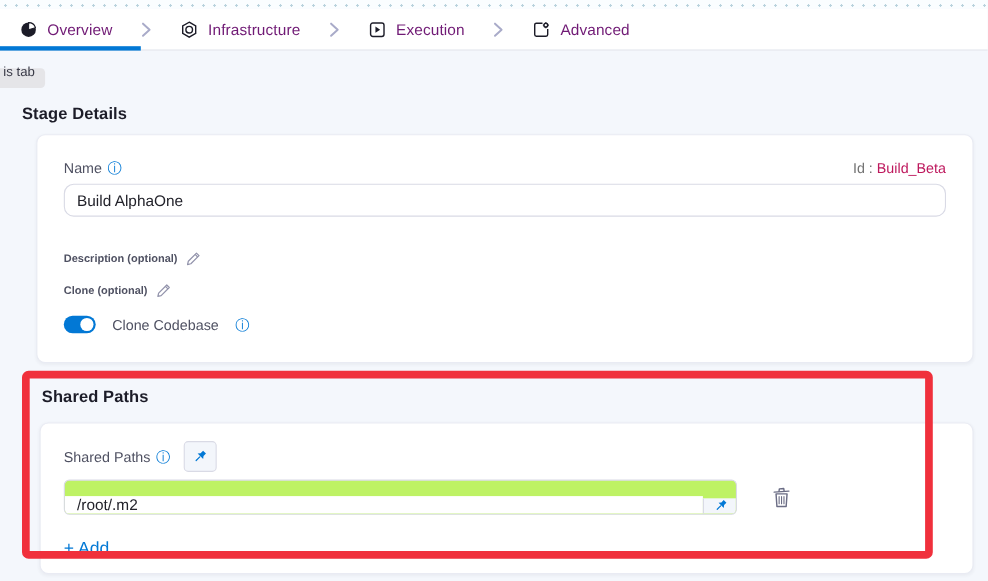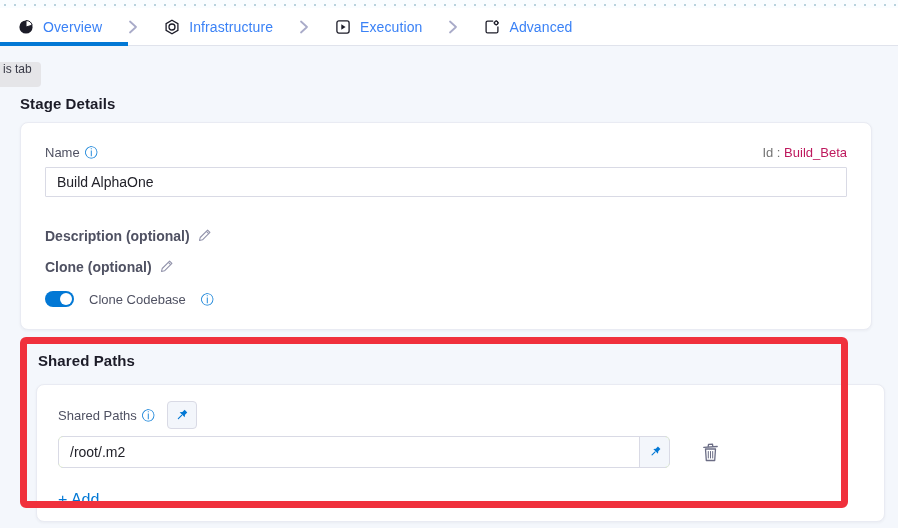--- a/index.html
+++ b/index.html
@@ -18,63 +18,63 @@
     background-image:radial-gradient(circle,#b9d2dd 1px,transparent 1.3px);
     background-size:10px 10px;
   }
   
   .tabbar{
     position:absolute; top:8px; left:0; width:898px; height:38px;
     background:#ffffff; border-bottom:1px solid #e0e3ec;
     display:flex; align-items:center; padding-left:18px;
   }
   .tab{ display:flex; align-items:center; gap:9px; cursor:pointer; }
-  .tab-label{ font-size:14px; color:#3b82f6; letter-spacing:.1px; }
+  .tab-label{ font-size:14px; color:#701a75; letter-spacing:.1px; }
   .tab-icon svg{ display:block; }
   .chevron-sep{ margin:0 26px; display:flex; align-items:center; }
   .active-underline{
     position:absolute; left:0; bottom:-1px; width:128px; height:4px;
     background:#0278d5;
   }
   
   .tooltip-pill{
-    position:absolute; top:62px; left:0; height:25px;
+    position:absolute; top:62px; left:0; height:18px;
     background:#e5e5e8; color:#383946; font-size:12px;
     display:flex; align-items:center; padding:0 9px 12px 3px;
     border-radius:0 4px 4px 0;
   }
   
   .section-heading{
     position:absolute; font-size:15px; font-weight:bold; color:#1c1c28;
     letter-spacing:.1px;
   }
   .heading-stage{ left:20px; top:95px; }
   .heading-shared{ left:38px; top:352px; }
   
   .card{
     position:absolute; background:#ffffff; border:1px solid #e9ebf3;
     border-radius:8px; box-shadow:0 1px 3px rgba(40,41,61,.05);
   }
-  .card1{ left:20px; top:122px; width:852px; height:208px; padding:22px 24px; }
+  .card1{ left:33px; top:122px; width:852px; height:208px; padding:22px 24px; }
   .card2{ left:36px; top:384px; width:849px; height:138px; padding:16px 21px; }
   
   .row-between{ display:flex; justify-content:space-between; align-items:center; }
   .field-label{ font-size:13px; color:#4f5162; font-weight:500; display:flex; align-items:center; gap:5px; }
   .info-icon{ color:#0278d5; font-size:13px; line-height:1; cursor:pointer; font-style:normal; }
   .id-line{ font-size:13px; }
   .id-prefix{ color:#737373; }
   .id-link{ color:#be185d; font-weight:500; text-decoration:none; cursor:pointer; }
   .text-input{
     width:100%; height:30px; margin-top:7px;
-    border:1px solid #d9dae5; border-radius:1px;
+    border:1px solid #d9dae5; border-radius:9px;
     padding:0 11px; font-size:14px; color:#22222a;
     font-family:"Liberation Sans","DejaVu Sans",sans-serif;
     background:#fff; outline:none;
   }
-  .opt-row{ display:flex; align-items:flex-start; gap:8px; font-size:14px; font-weight:600; color:#4f5162; }
+  .opt-row{ display:flex; align-items:center; gap:8px; font-size:10px; font-weight:600; color:#4f5162; }
   .opt-desc{ margin-top:31px; }
   .opt-tags{ margin-top:15px; }
   .pencil-icon{ display:flex; cursor:pointer; }
   
   .toggle-row{ margin-top:16px; display:flex; align-items:center; gap:15px; }
   .toggle{
     width:29px; height:16px; border-radius:9px; background:#0278d5;
     position:relative; cursor:pointer; flex:none;
   }
   .toggle .knob{
@@ -85,21 +85,21 @@
   
   .sp-label-row{ display:flex; align-items:center; gap:12px; }
   .pin-button{
     width:30px; height:28px; background:#f3f6fb; border:1px solid #d9dae5;
     border-radius:4px; display:flex; align-items:center; justify-content:center;
     cursor:pointer;
   }
   .sp-input-row{ margin-top:7px; display:flex; align-items:center; }
   .path-input-group{
     display:flex; width:612px; height:32px;
-    border:1px solid #d9dae5; border-radius:5px; overflow:hidden; background:#bef264;
+    border:1px solid #d9dae5; border-radius:5px; overflow:hidden; background:#bef264;align-items:flex-end;
   }
   .path-input{
     flex:1; border:none; outline:none; padding:0 11px; font-size:14px; color:#22222a;
     font-family:"Liberation Sans","DejaVu Sans",sans-serif;
   }
   .pin-segment{
     width:30px; background:#f3f6fb; border-left:1px solid #d9dae5;
     display:flex; align-items:center; justify-content:center; cursor:pointer;
   }
   .trash-button{ margin-left:31px; cursor:pointer; display:flex; }

